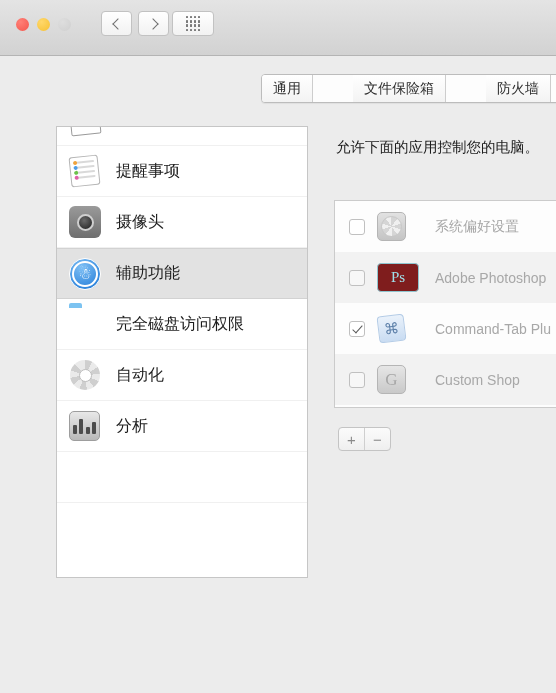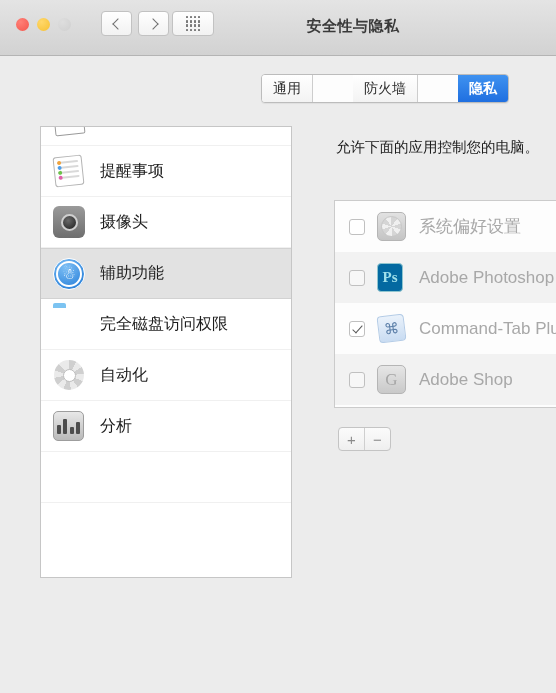--- a/index.html
+++ b/index.html
@@ -142,21 +142,21 @@
   .tab:last-child { border-right: none; }
   .tab.active {
     background: linear-gradient(to bottom, #3f92f0, #1f6fe0);
     color: #ffffff;
     font-weight: bold;
   }
 
   
   .sidebar {
     position: absolute;
-    left: 40px; top: 126px;
+    left: 56px; top: 126px;
     width: 252px; height: 452px;
     background: #ffffff;
     border: 1px solid #c6c6c6;
     box-sizing: border-box;
     overflow: hidden;
   }
   .side-scroll {
     position: absolute;
     left: 0; top: -32px;
     width: 250px;
@@ -386,27 +386,27 @@
   }
   .ai-sys::after {
     content: ""; width: 19px; height: 19px; border-radius: 50%;
     background:
       conic-gradient(#d5d5d5 0 10%, #f0f0f0 10% 20%, #d5d5d5 20% 30%, #f0f0f0 30% 40%,
                      #d5d5d5 40% 50%, #f0f0f0 50% 60%, #d5d5d5 60% 70%, #f0f0f0 70% 80%,
                      #d5d5d5 80% 90%, #f0f0f0 90% 100%);
     border: 1px solid #c7c7c7;
   }
   .ai-ps {
-    width: 26px; height: 29px;
+    width: 42px; height: 29px;
     border-radius: 4px;
-    background: #0369a1;
+    background: #7f1d1d;
     border: 1.5px solid #8fc5cf;
     box-sizing: border-box;
     color: #9fe0ea;
-    font-size: 15px; font-weight: bold;
+    font-size: 15px; font-weight: normal;
     display: flex; align-items: center; justify-content: center;
     font-family: "Liberation Serif", serif;
   }
   .ai-cmd {
     width: 27px; height: 27px;
     margin: 1px;
     border-radius: 4px;
     background: linear-gradient(to bottom, #eaf2fb, #c9dcf2);
     border: 1px solid #b3cbe6;
     box-sizing: border-box;
@@ -418,23 +418,23 @@
     width: 29px; height: 29px;
     border-radius: 5px;
     background: linear-gradient(to bottom, #e6e6e6, #c9c9c9);
     border: 1px solid #b5b5b5;
     box-sizing: border-box;
     display: flex; align-items: center; justify-content: center;
     color: #a6a6a6; font-size: 17px;
     font-family: "Liberation Serif", serif;
   }
   .app-name {
-    font-size: 17px;
+    font-size: 14px;
     color: #a8a8a8;
-    margin-left: 13px;
+    margin-left: 29px;
     white-space: nowrap;
   }
   .app-name.cn { color: #a8a8a8; }
 
   .addremove {
     position: absolute;
     left: 338px; top: 427px;
     display: flex;
     height: 22px;
     border: 1px solid #c4c4c4;
@@ -493,26 +493,26 @@
           <i></i>
           <i></i>
           <i></i>
         <i></i>
           <i></i>
           <i></i>
           <i></i>
       </span>
     </div>
 
-    <div class="win-title">安全性与隐私</div>
   </div>
 
   <div class="tabbar"></div>
   <div class="tabs">
     <div class="tab">通用</div>
+    <div class="tab">文件保险箱</div>
     <div class="tab">防火墙</div>
     <div class="tab active">隐私</div>
   </div>
 
   <div class="sidebar">
     <div class="side-scroll">
 
       <div class="side-item">
         <span class="side-icon">
           <span class="ic-cal">17</span>
@@ -614,21 +614,21 @@
         <span class="ai-cmd">⌘</span>
       </span>
       <span class="app-name">Command-Tab Plu</span>
     </div>
 
     <div class="app-row alt">
       <span class="cbox alt"></span>
       <span class="app-icon">
         <span class="ai-shop">G</span>
       </span>
-      <span class="app-name">Adobe Shop</span>
+      <span class="app-name">Custom Shop</span>
     </div>
 
   </div>
 
   <div class="addremove">
     <div class="ar-btn">+</div>
     <div class="ar-btn">−</div>
   </div>
 
   <div class="lock-area">

